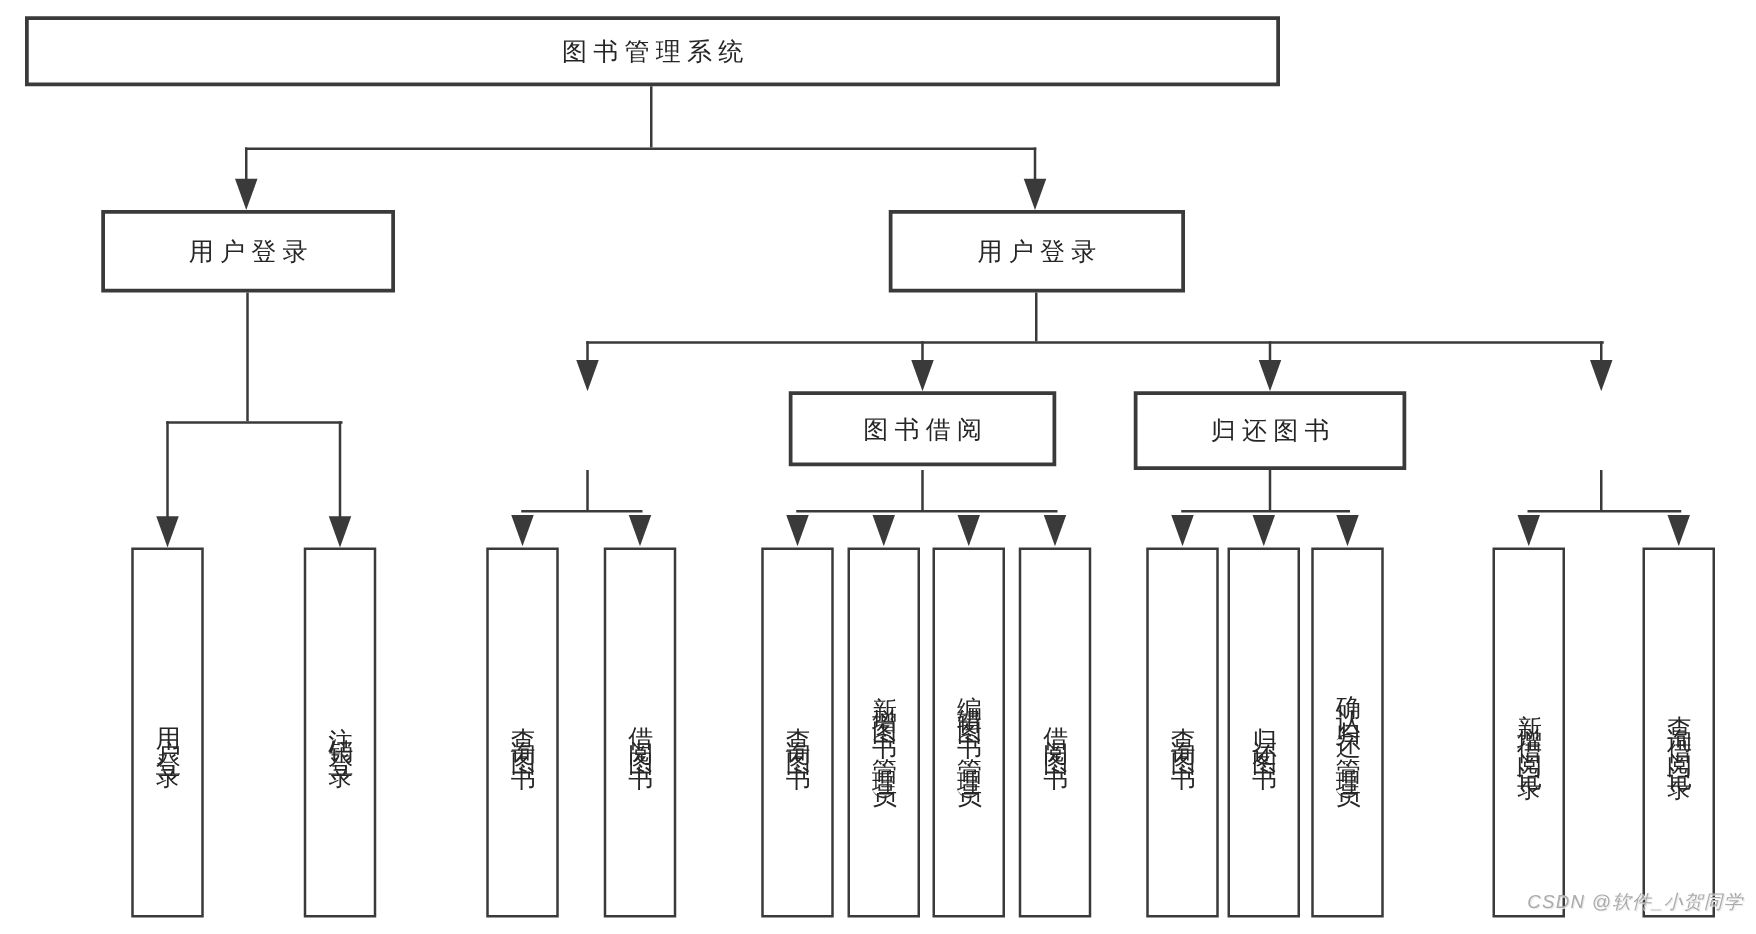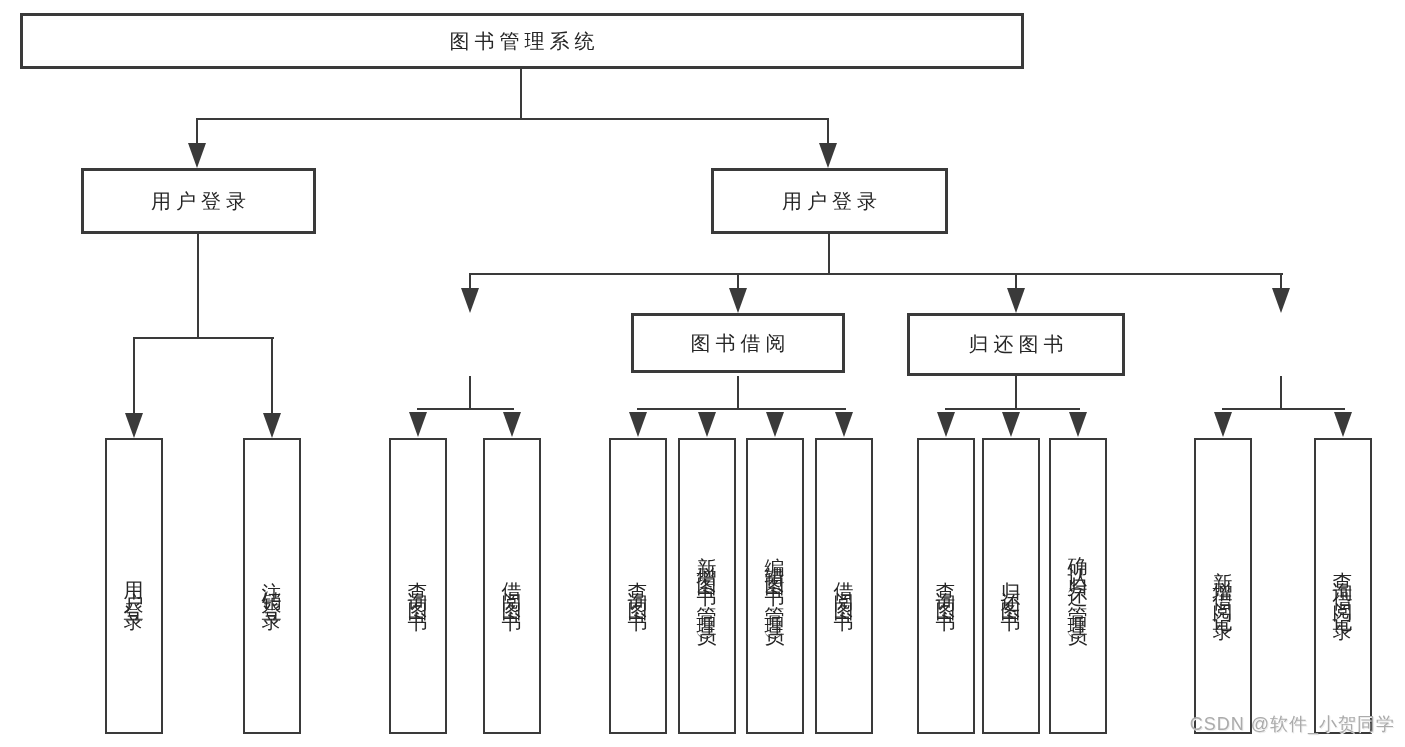--- a/index.html
+++ b/index.html
@@ -47,26 +47,27 @@
   
   .ah{
     position:absolute;width:0;height:0;
     border-left:9px solid transparent;
     border-right:9px solid transparent;
     border-top:25px solid var(--line);
   }
   .watermark{
     position:absolute;
     top:712px;right:10px;
-    font-size:18px;
+    font-size:15px;
     letter-spacing:1px;
     color:var(--wm);
     text-shadow:1px 1px 0 #ececec;
     white-space:nowrap;
     z-index:5;
+    font-style:italic;
   }
 </style>
 </head>
 <body>
 
 <div class="canvas">
 
   <div class="box h" style="left:20px;top:13px;width:1004px;height:56px">
     <span>图书管理系统</span>
   </div>

